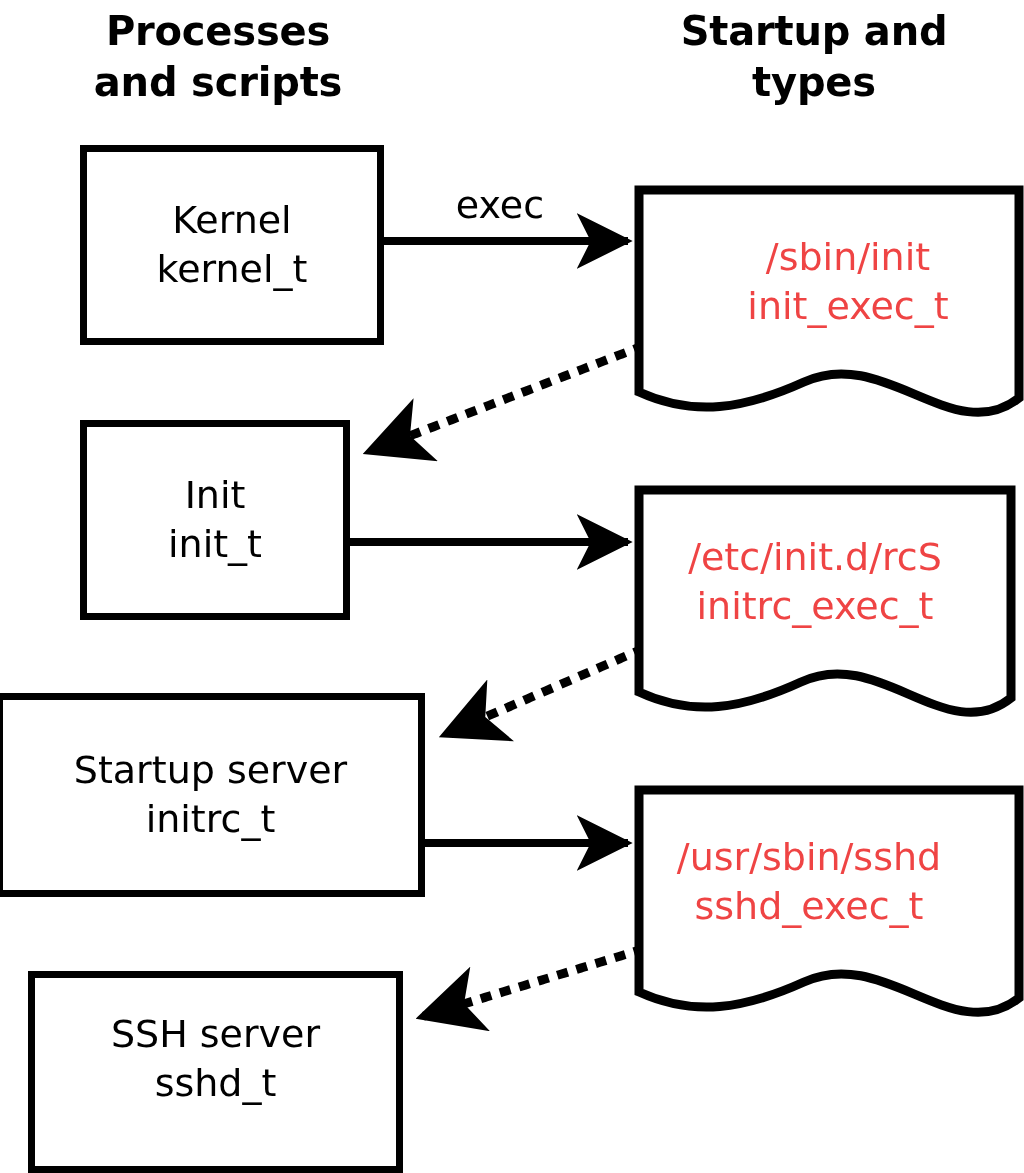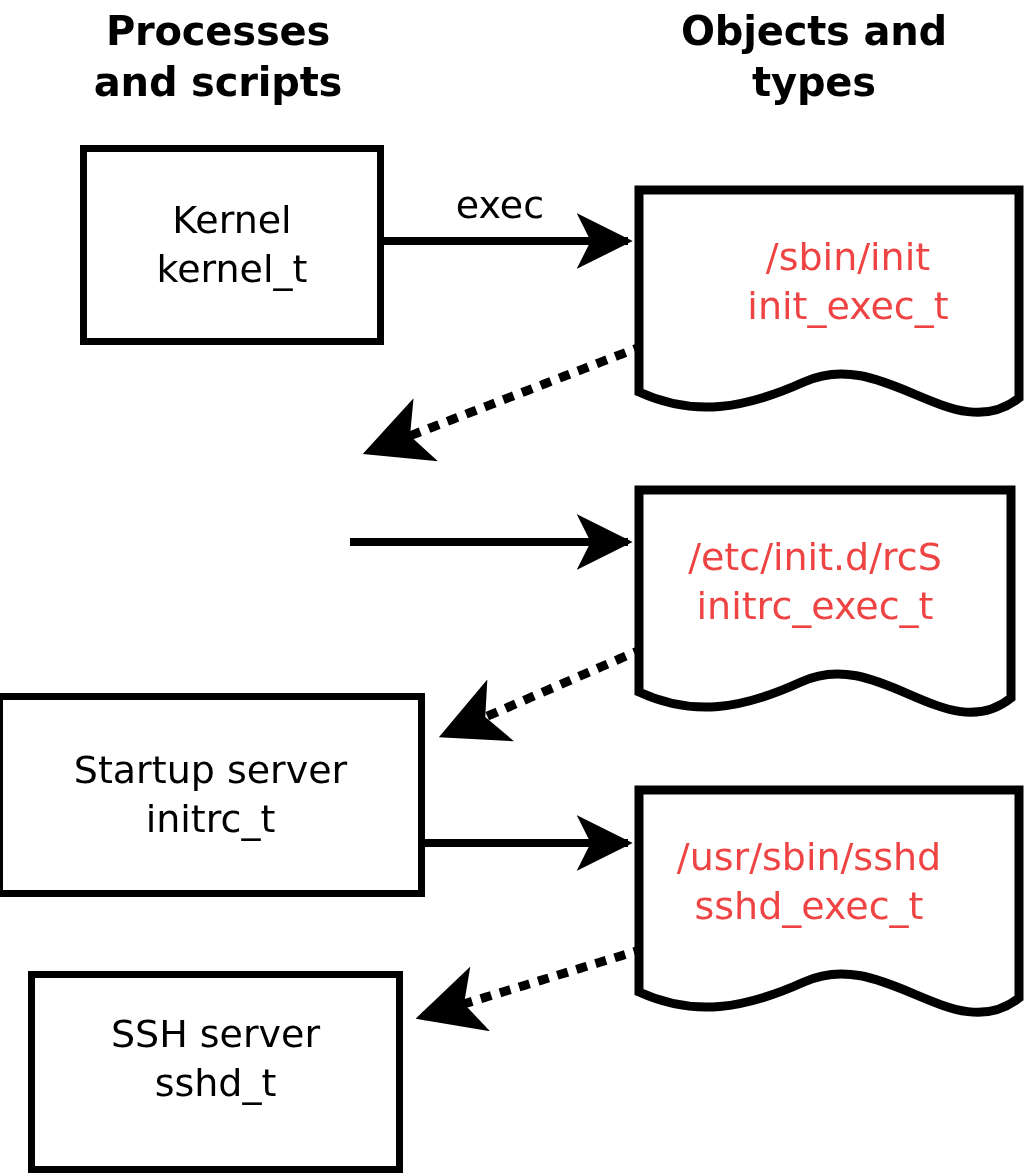--- a/index.html
+++ b/index.html
@@ -82,21 +82,21 @@
   }
 </style>
 </head>
 <body>
 
 <div id="canvas">
 
   <div class="col-header" id="header-left">Processes
 and scripts</div>
 
-  <div class="col-header" id="header-right">Objects and
+  <div class="col-header" id="header-right">Startup and
 types</div>
 
   <svg class="edge-layer" viewBox="0 0 1024 1173">
     <defs>
       <marker id="arrowSolid" viewBox="0 0 12 12" refX="11" refY="6" markerWidth="7" markerHeight="7" orient="auto-start-reverse">
         <path d="M 0 0 L 12 6 L 0 12 L 3 6 z" fill="#000000"></path>
       </marker>
       <marker id="arrowDot" viewBox="0 0 12 12" refX="11" refY="6" markerWidth="7.5" markerHeight="7.5" orient="auto-start-reverse">
         <path d="M 0 0 L 12 6 L 0 12 L 3 6 z" fill="#000000"></path>
       </marker>
@@ -127,20 +127,24 @@
     </g>
   </svg>
 
   <div class="edge-label" style="left:430px; top:183px; width:140px;">exec</div>
 
   <div class="proc-box" id="box-kernel" style="left:80px; top:145px; width:304px; height:200px;">
     <div class="proc-label">Kernel
 kernel_t</div>
   </div>
 
+  <div class="proc-box" id="box-init" style="left:80px; top:420px; width:270px; height:200px;">
+    <div class="proc-label">Init
+init_t</div>
+  </div>
 
   <div class="proc-box" id="box-initrc" style="left:-4px; top:693px; width:429px; height:204px;">
     <div class="proc-label">Startup server
 initrc_t</div>
   </div>
 
   <div class="proc-box" id="box-sshd" style="left:28px; top:971px; width:375px; height:202px;">
     <div class="proc-label" style="margin-top:-26px;">SSH server
 sshd_t</div>
   </div>

